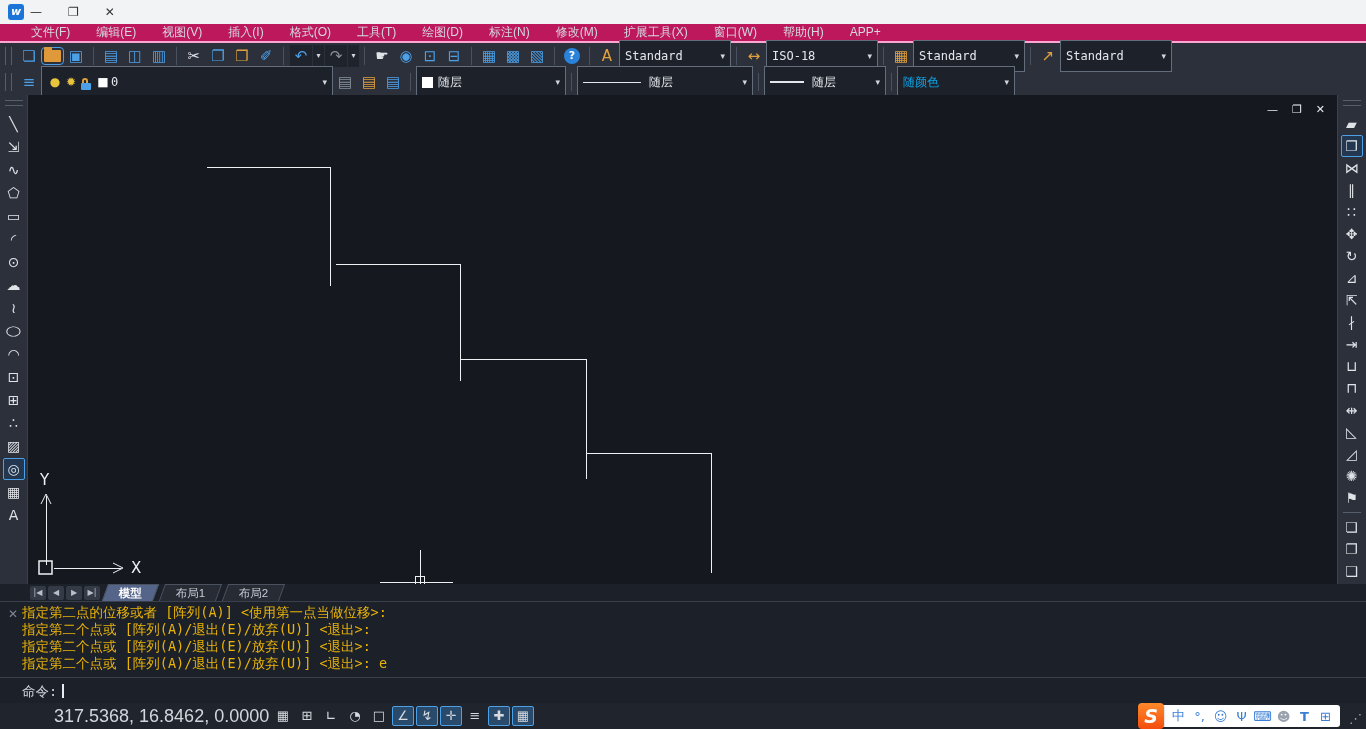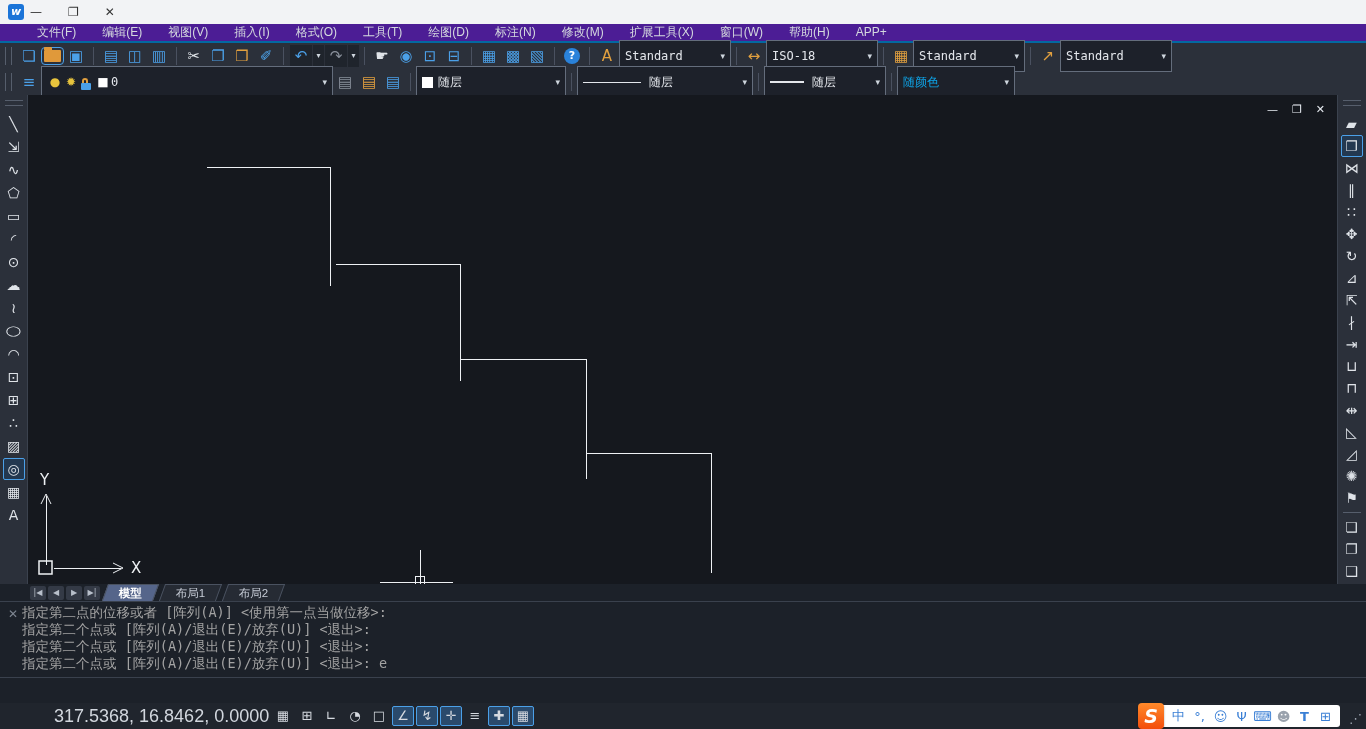--- a/index.html
+++ b/index.html
@@ -6,21 +6,21 @@
     font-family:"Liberation Sans",sans-serif;background:#2b303a;-webkit-font-smoothing:antialiased;}
   .rep{display:contents}
   
   .titlebar{height:24px;background:#f2f3f5;display:flex;align-items:center;color:#111;font-size:12px}
   .applogo{width:16px;height:16px;margin:0 6px 0 8px;background:#1b74d8;border-radius:3px;color:#fff;
     font-weight:bold;font-style:italic;text-align:center;line-height:16px;font-size:11px;font-family:"DejaVu Sans",sans-serif}
   .wtitle{flex:1}
   .wctl{display:flex;gap:26px;margin-right:18px;color:#333;font-size:12px;font-family:"DejaVu Sans",sans-serif}
   .wctl span{cursor:default}
   
-  .menubar{height:17px;background:#4c1d95;border-bottom:2px solid #0369a1;display:flex;align-items:center;padding-left:24px}
+  .menubar{height:17px;background:#be185d;border-bottom:2px solid #f9a8d4;display:flex;align-items:center;padding-left:18px}
   .menu-item{color:#d4d8de;font-size:12px;padding:0 13px;line-height:17px}
   
   .tbrow{height:26px;background:#2b303a;display:flex;align-items:center;padding-left:3px}
   .grip{width:5px;height:18px;border-left:1px solid #565e6c;border-right:1px solid #565e6c;margin:0 5px 0 2px}
   .tsep{width:1px;height:18px;background:#4a5160;margin:0 5px}
   .ticon{width:22px;height:22px;line-height:22px;text-align:center;font-size:15px;margin:0 1px;
     font-family:"DejaVu Sans",sans-serif;color:#dfe3e8}
   .b{color:#4ba0e8}.o{color:#e2a03f}.w{color:#dfe3e8}.gray{color:#8a919c}.yel{color:#e8c43d}.wht{color:#fff}
   .grn{color:#6cc07a}.pink{color:#e89ab0}
   .dk{background:#1f242c}
@@ -64,21 +64,21 @@
     margin:0 2px 1px 0;border-radius:2px;font-family:"DejaVu Sans",sans-serif}
   .tab{height:16px;line-height:16px;padding:0 13px;transform:skewX(-20deg);border:1px solid #4a5260;border-bottom:none;
     background:#262b34;color:#c6ccd6;font-size:11.5px;margin:0 3px}
   .tab>span{display:inline-block;transform:skewX(20deg)}
   .tab.active{background:#55658a;color:#fff;font-weight:bold}
   
   .cmd{position:relative;height:102px;background:#1c2129;border-top:1px solid #3a414d;box-sizing:border-box;
     font-family:"DejaVu Sans Mono",monospace}
   .cmdclose{position:absolute;left:8px;top:5px;color:#7e8692;font-size:12px;font-family:"DejaVu Sans",sans-serif}
   .cmdhist{padding:2px 0 0 22px;height:70px}
-  .cmd-line{color:#a3a3a3;font-size:13.5px;line-height:17px;white-space:pre}
+  .cmd-line{color:#eab308;font-size:13.5px;line-height:17px;white-space:pre}
   .cmdsep{height:1px;background:#3a414d;margin-top:3px}
   .cmdprompt{color:#ced3db;font-size:13.5px;padding:5px 0 0 22px}
   .cursor{display:inline-block;width:2px;height:14px;background:#e8ecf2;vertical-align:-2px;margin-left:5px}
   
   .status{height:26px;background:#20252d;display:flex;align-items:center;box-sizing:border-box}
   .coords{margin-left:54px;color:#d2d7de;font-size:18px;width:218px}
   .toggles{display:flex;gap:2px;align-items:center}
   .sic2{width:22px;height:20px;line-height:20px;text-align:center;font-size:13px;color:#d6dae0;
     font-family:"DejaVu Sans",sans-serif;box-sizing:border-box}
   .act{background:#2a4a6c;border:1px solid #4ba0e8;border-radius:2px;line-height:18px}
@@ -239,20 +239,23 @@
 </div>
 
 <div class="cmd">
   <span class="cmdclose">✕</span>
   <div class="cmdhist">
     <span class="rep">
       
     <div class="cmd-line">指定第二点的位移或者 [阵列(A)] &lt;使用第一点当做位移&gt;:</div><div class="cmd-line">指定第二个点或 [阵列(A)/退出(E)/放弃(U)] &lt;退出&gt;:</div><div class="cmd-line">指定第二个点或 [阵列(A)/退出(E)/放弃(U)] &lt;退出&gt;:</div><div class="cmd-line">指定第二个点或 [阵列(A)/退出(E)/放弃(U)] &lt;退出&gt;: e</div></span>
   </div>
   <div class="cmdsep"></div>
+  <div class="cmdprompt">
+    <span>命令:</span><span class="cursor"></span>
+  </div>
 </div>
 
 <div class="status">
   <span class="coords">317.5368, 16.8462, 0.0000</span>
   <div class="toggles">
     <span class="rep">
       
     <span class="sic2 b">▦</span><span class="sic2">⊞</span><span class="sic2 b">∟</span><span class="sic2">◔</span><span class="sic2">□</span><span class="sic2 act b">∠</span><span class="sic2 act yel">↯</span><span class="sic2 act">✛</span><span class="sic2 wht">≡</span><span class="sic2 act b">✚</span><span class="sic2 act b">▦</span></span>
   </div>
   <div class="sogou">

